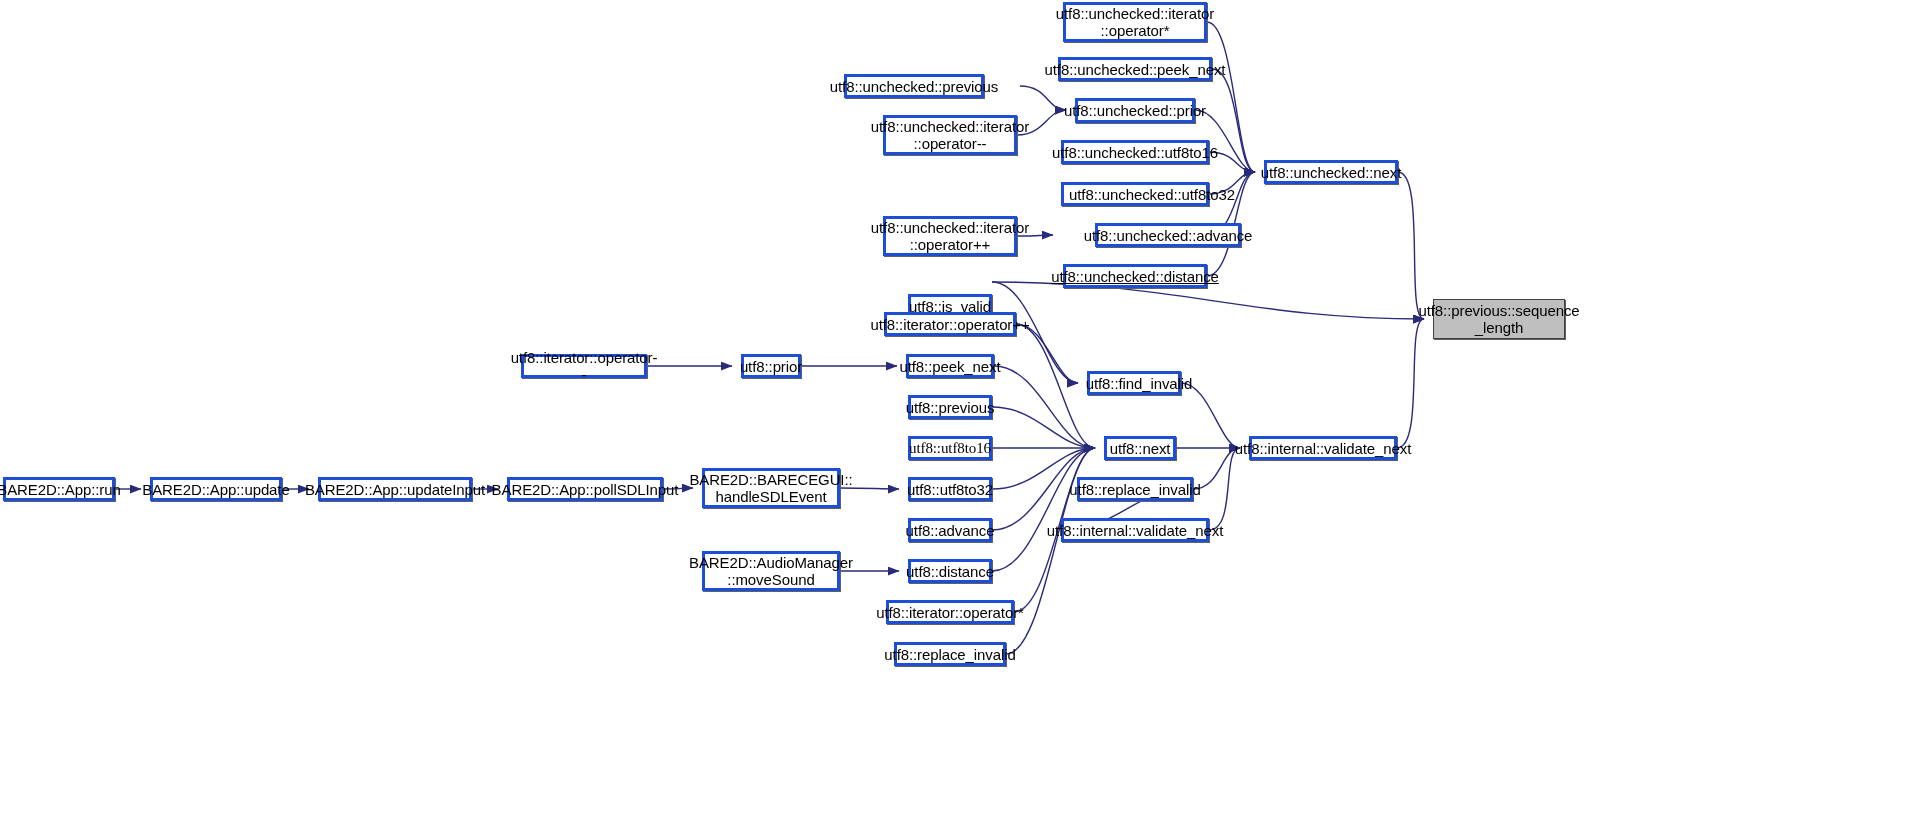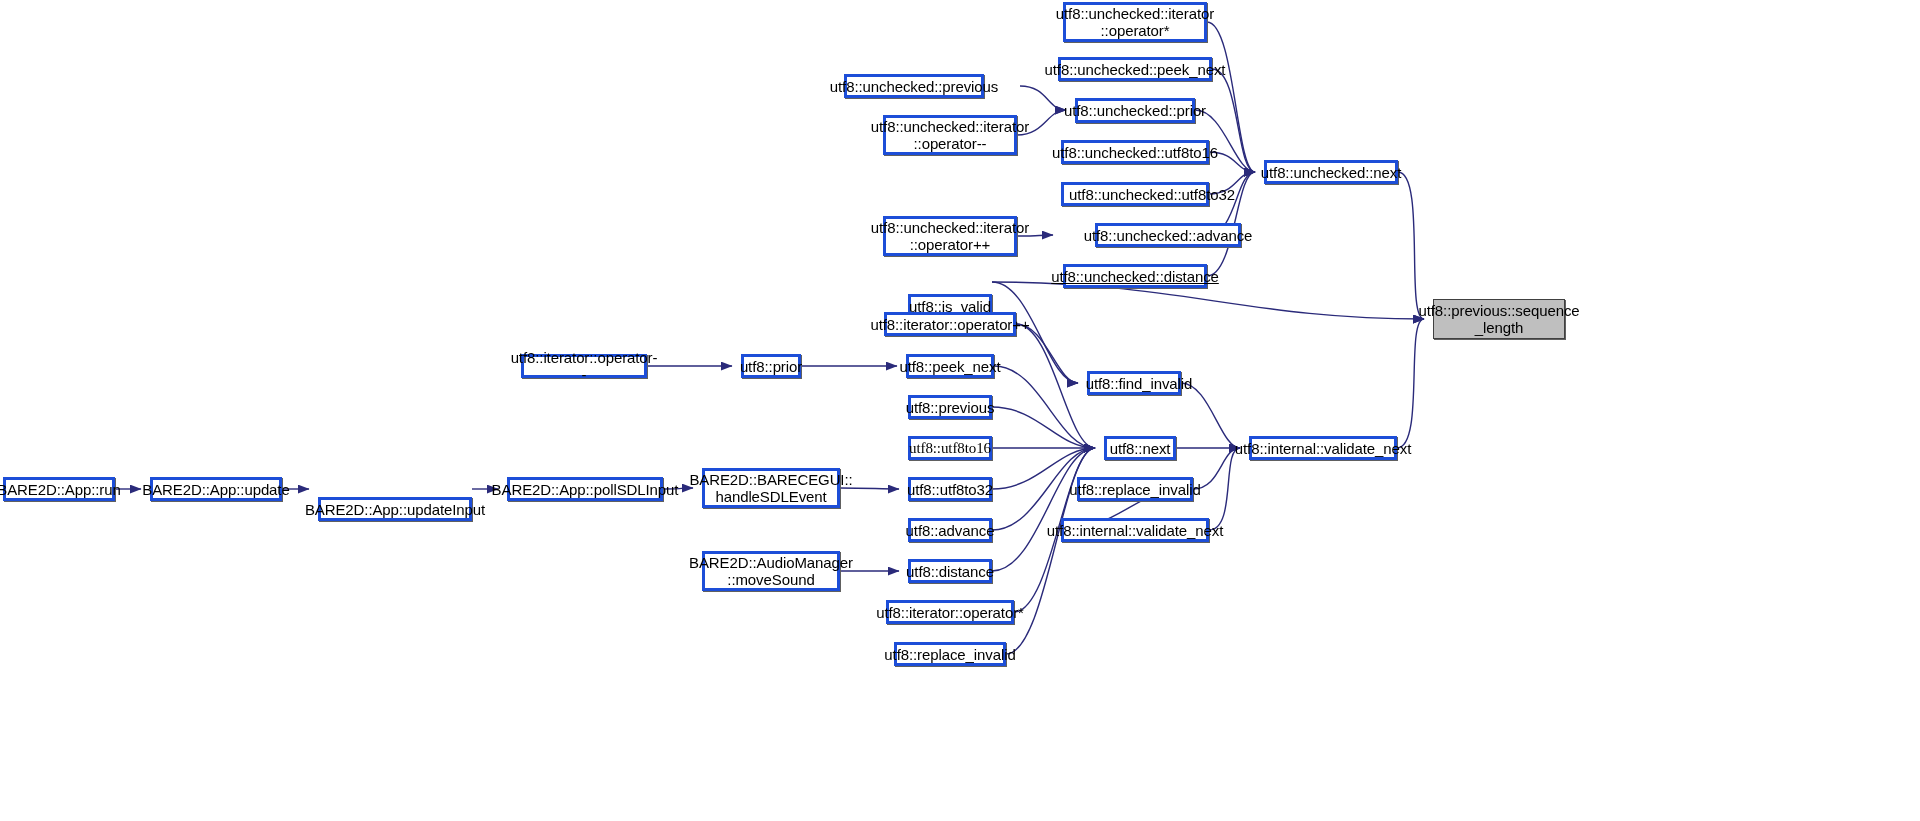--- a/index.html
+++ b/index.html
@@ -108,21 +108,21 @@
       <div class="node" style="left: 521px; top: 354px; width: 126px; height: 24px;">utf8::iterator::operator--</div>
       <div class="node" style="left: 741px; top: 354px; width: 60px; height: 24px;">utf8::prior</div>
       <div class="node" style="left: 906px; top: 354px; width: 88px; height: 24px;">utf8::peek_next</div>
       <div class="node" style="left: 1087px; top: 371px; width: 94px; height: 24px; padding-left: 10px;">utf8::find_invalid</div>
       <div class="node" style="left: 908px; top: 395px; width: 84px; height: 24px;">utf8::previous</div>
       <div class="node" style="left: 908px; top: 436px; width: 84px; height: 24px; font-family: Liberation Serif, serif;">utf8::utf8to16</div>
       <div class="node" style="left: 1104px; top: 436px; width: 72px; height: 24px;">utf8::next</div>
       <div class="node" style="left: 1249px; top: 436px; width: 148px; height: 24px;">utf8::internal::validate_next</div>
       <div class="node" style="left: 3px; top: 477px; width: 112px; height: 24px; text-align: right;">BARE2D::App::run</div>
       <div class="node" style="left: 150px; top: 477px; width: 132px; height: 24px;">BARE2D::App::update</div>
-      <div class="node" style="left: 318px; top: 477px; width: 154px; height: 24px; margin-top: 20px;">BARE2D::App::updateInput</div>
+      <div class="node" style="left: 318px; top: 477px; width: 154px; height: 24px;">BARE2D::App::updateInput</div>
       <div class="node" style="left: 507px; top: 477px; width: 156px; height: 24px;">BARE2D::App::pollSDLInput</div>
       <div class="node" style="left: 702px; top: 468px; width: 138px; height: 40px;">BARE2D::BARECEGUI::
 handleSDLEvent</div>
       <div class="node" style="left: 908px; top: 477px; width: 84px; height: 24px;">utf8::utf8to32</div>
       <div class="node" style="left: 1077px; top: 477px; width: 116px; height: 24px;">utf8::replace_invalid</div>
       <div class="node" style="left: 908px; top: 518px; width: 84px; height: 24px;">utf8::advance</div>
       <div class="node" style="left: 1061px; top: 518px; width: 148px; height: 24px;">utf8::internal::validate_next</div>
       <div class="node" style="left: 702px; top: 551px; width: 138px; height: 40px;">BARE2D::AudioManager
 ::moveSound</div>
       <div class="node" style="left: 908px; top: 559px; width: 84px; height: 24px;">utf8::distance</div>

